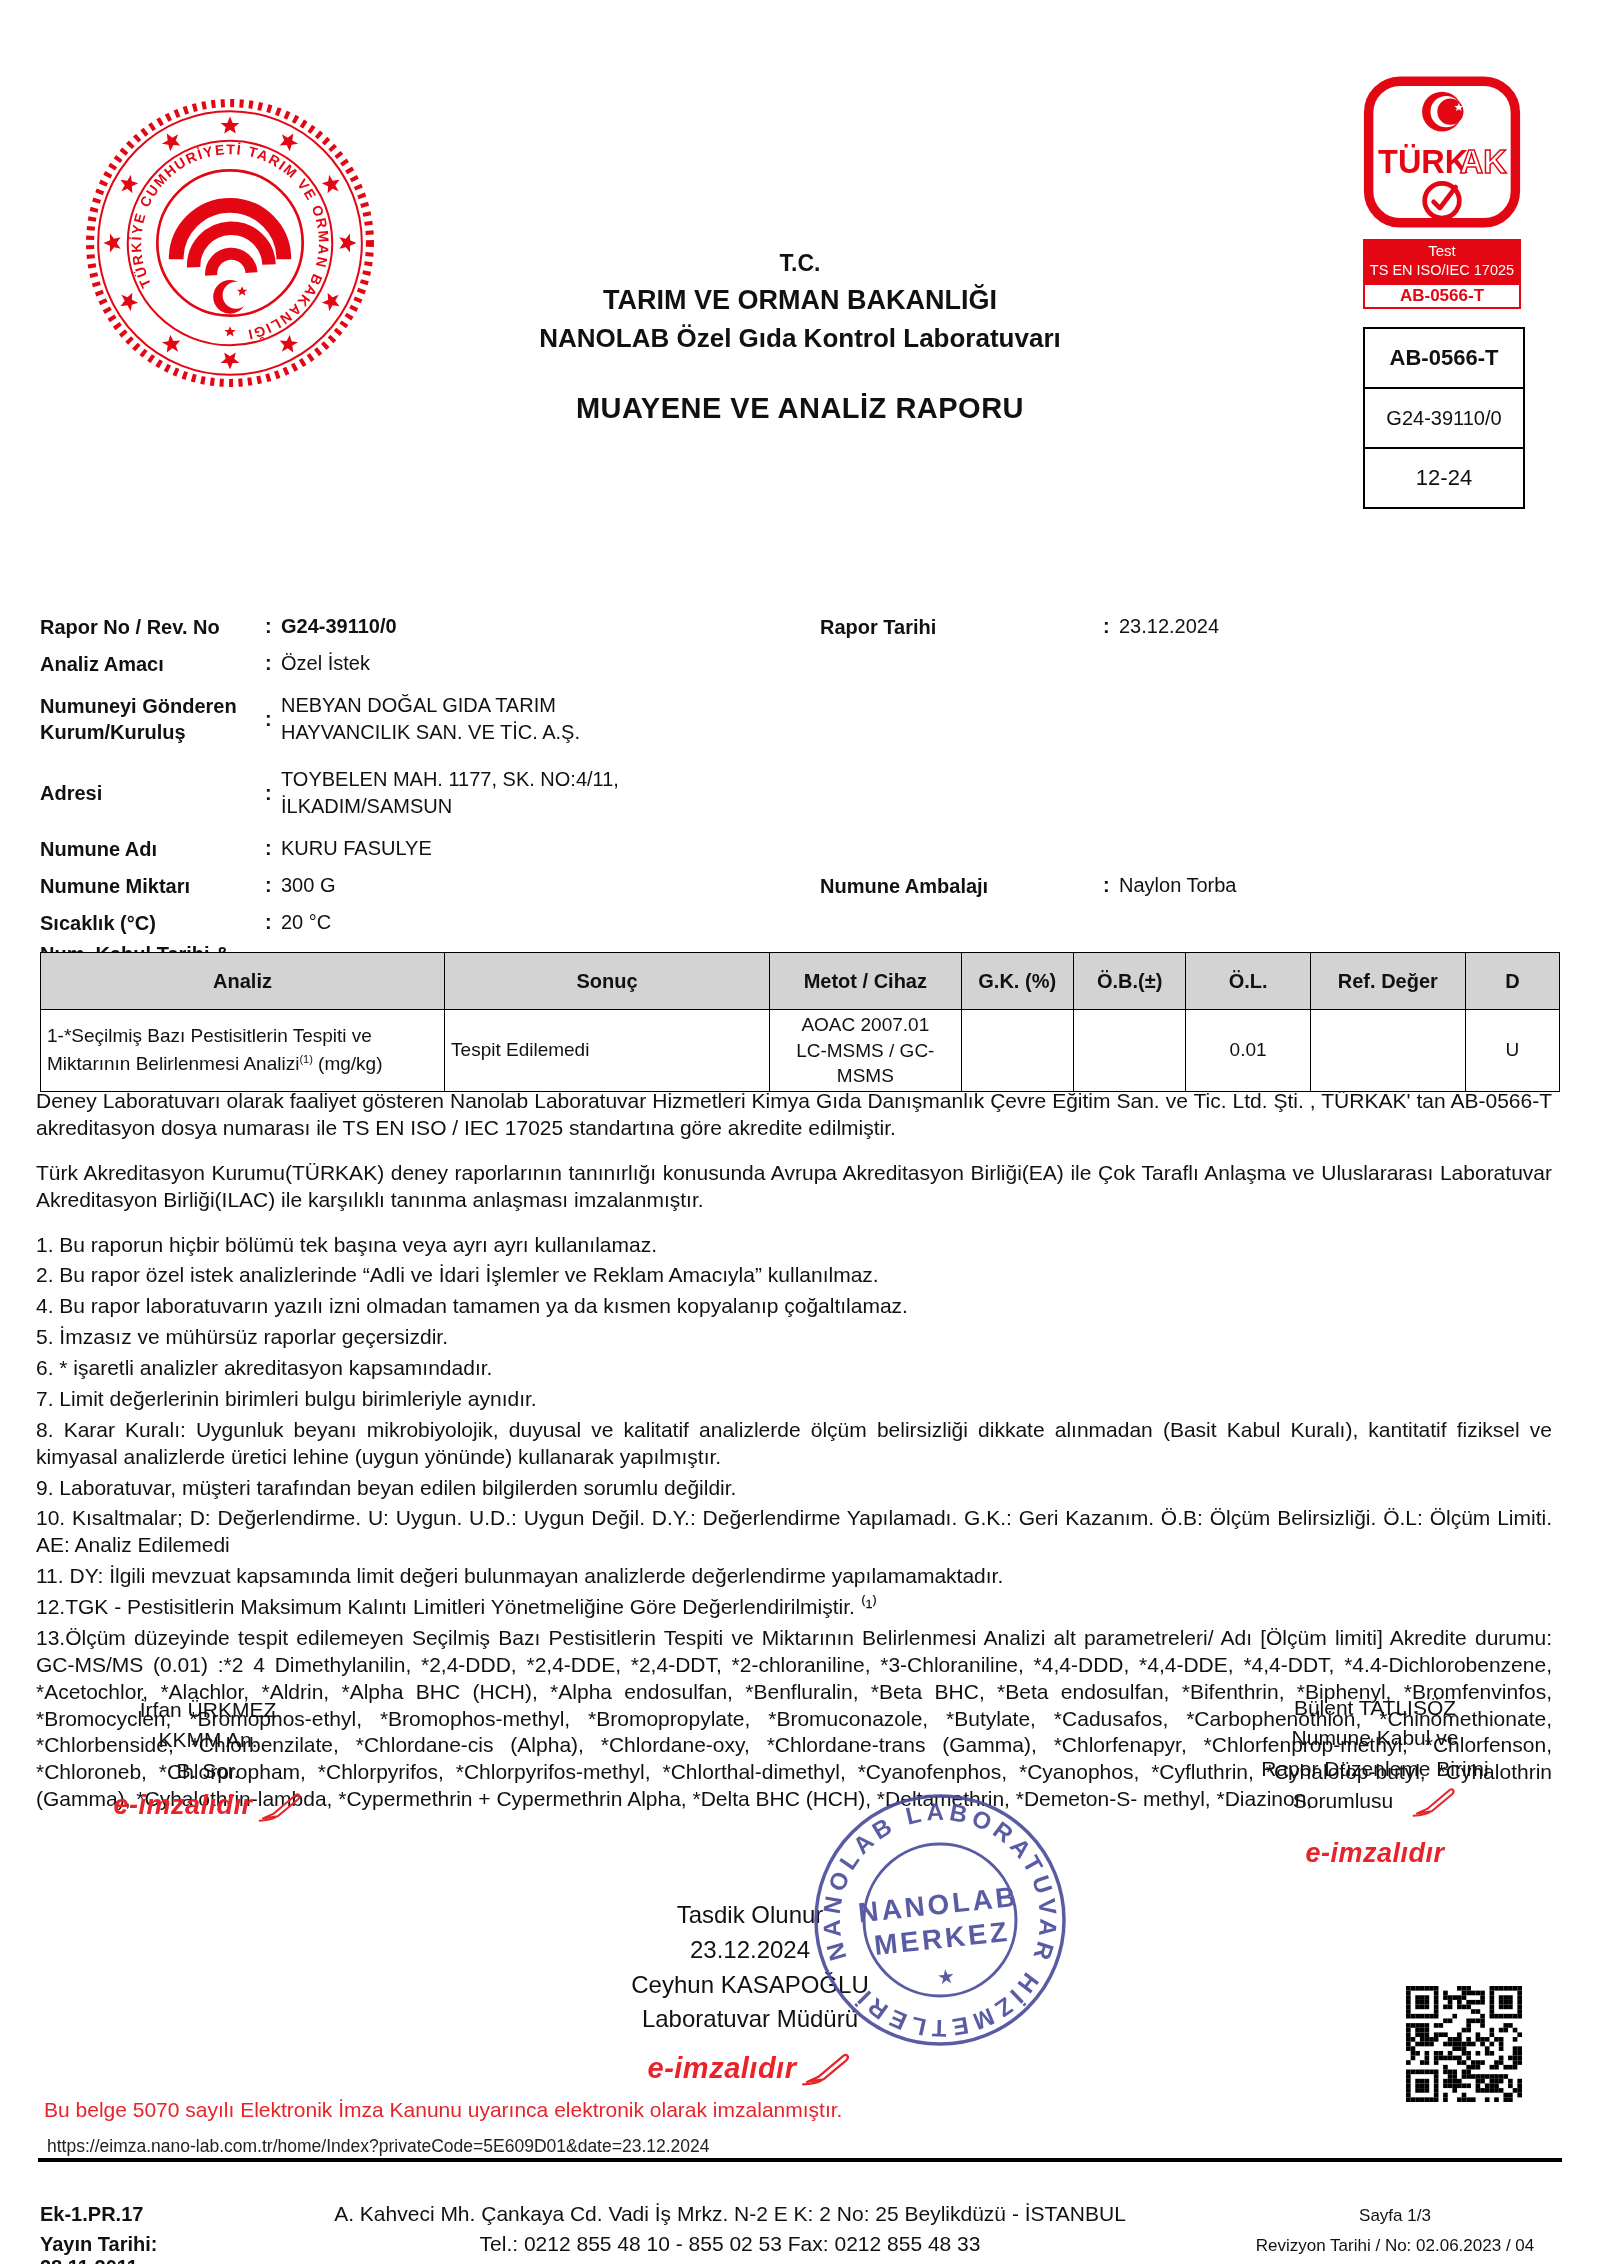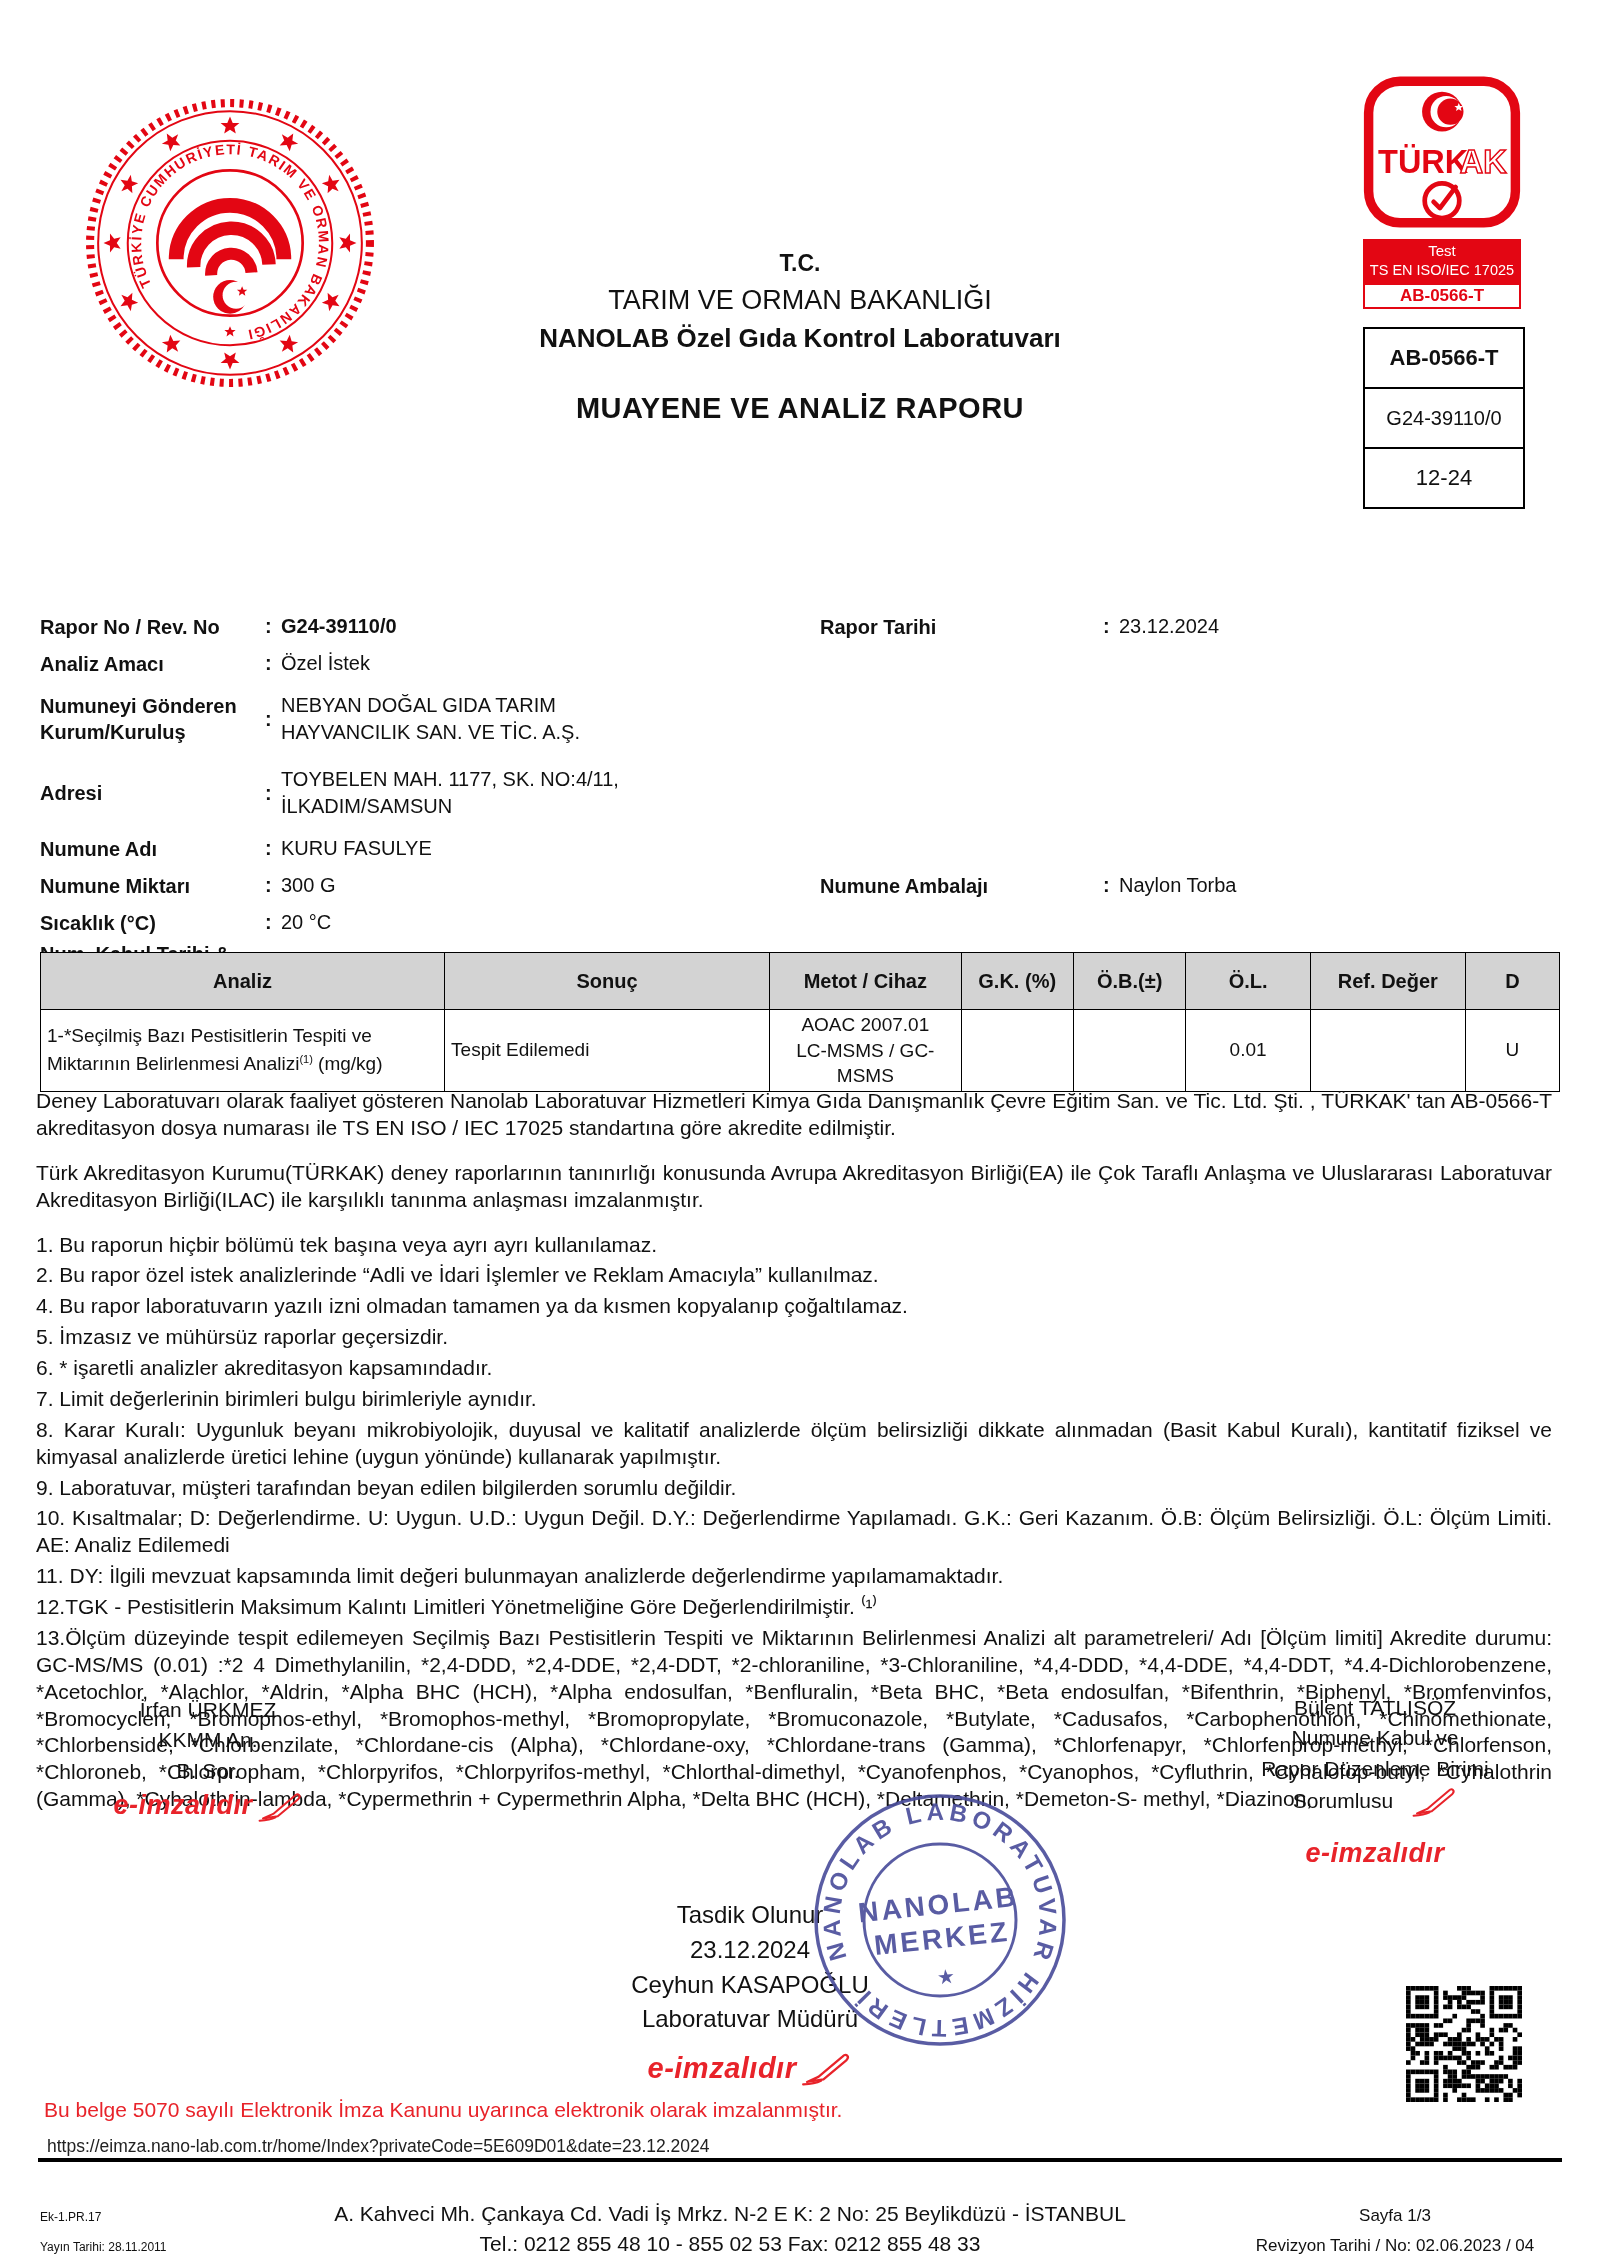--- a/index.html
+++ b/index.html
@@ -2,21 +2,21 @@
 <html><head>
 <meta charset="utf-8">
 <style>
   html,body{margin:0;padding:0;background:#9a9a9a;}
   .page{position:relative;width:1600px;height:2264px;margin:0 auto;background:#fff;
         font-family:"Liberation Sans",sans-serif;color:#111;overflow:hidden;}
   
   .emblem{position:absolute;left:82px;top:90px;}
   .hdr-titles{position:absolute;left:420px;top:250px;width:760px;text-align:center;}
   .hdr-tc{font-size:23px;font-weight:bold;}
-  .hdr-ministry{font-size:27px;font-weight:normal;margin-top:8px;}
+  .hdr-ministry{font-size:27px;font-weight:bold;margin-top:8px;}
   .hdr-lab{font-size:26px;font-weight:bold;margin-top:7px;}
   .hdr-report{font-size:29px;font-weight:bold;margin-top:38px;letter-spacing:.5px;}
   .turkak{position:absolute;left:1363px;top:76px;width:158px;}
   .turkak-bar{margin-top:7px;background:#e30613;color:#fff;text-align:center;
               padding:3px 0 4px;line-height:1.25;}
   .turkak-bar .t1{font-size:15px;}
   .turkak-bar .t2{font-size:14.5px;}
   .turkak-ab{border:2px solid #e30613;color:#e30613;font-weight:bold;text-align:center;
              font-size:17px;padding:1px 0;margin-top:0px;background:#fff;}
   .refboxes{position:absolute;left:1363px;top:327px;width:158px;border:2px solid #000;}
@@ -58,21 +58,21 @@
   .stamp{position:absolute;left:810px;top:1790px;z-index:3;opacity:.92;}
   .legal{position:absolute;left:44px;top:2098px;color:#e8232a;font-size:21px;}
   .url{position:absolute;left:47px;top:2136px;font-size:17.5px;color:#222;}
   
   .sep{position:absolute;left:38px;top:2158px;width:1524px;height:4px;background:#000;}
   .f-company{position:absolute;left:40px;top:2170px;width:1520px;display:flex;align-items:baseline;
              color:#1b52c6;font-weight:bold;font-size:23px;}
   .f-company .co{flex:1;text-align:center;}
   .f-grid{position:absolute;left:40px;top:2202px;width:1520px;display:grid;
           grid-template-columns:190px 1fr 330px;align-items:baseline;row-gap:6px;}
-  .f-small{font-size:12px;} .f-mid{font-size:21px;text-align:center;} .f-right{font-size:17px;text-align:center;}
+  .f-small{font-size:20px;font-weight:bold;} .f-mid{font-size:21px;text-align:center;} .f-right{font-size:17px;text-align:center;}
   .qr{position:absolute;left:1406px;top:1986px;}
 </style>
 </head>
 <body>
 
 <div class="page">
 
   <div class="emblem">
     <svg width="296" height="306" viewBox="-110 -112 220 224">
       <defs>

